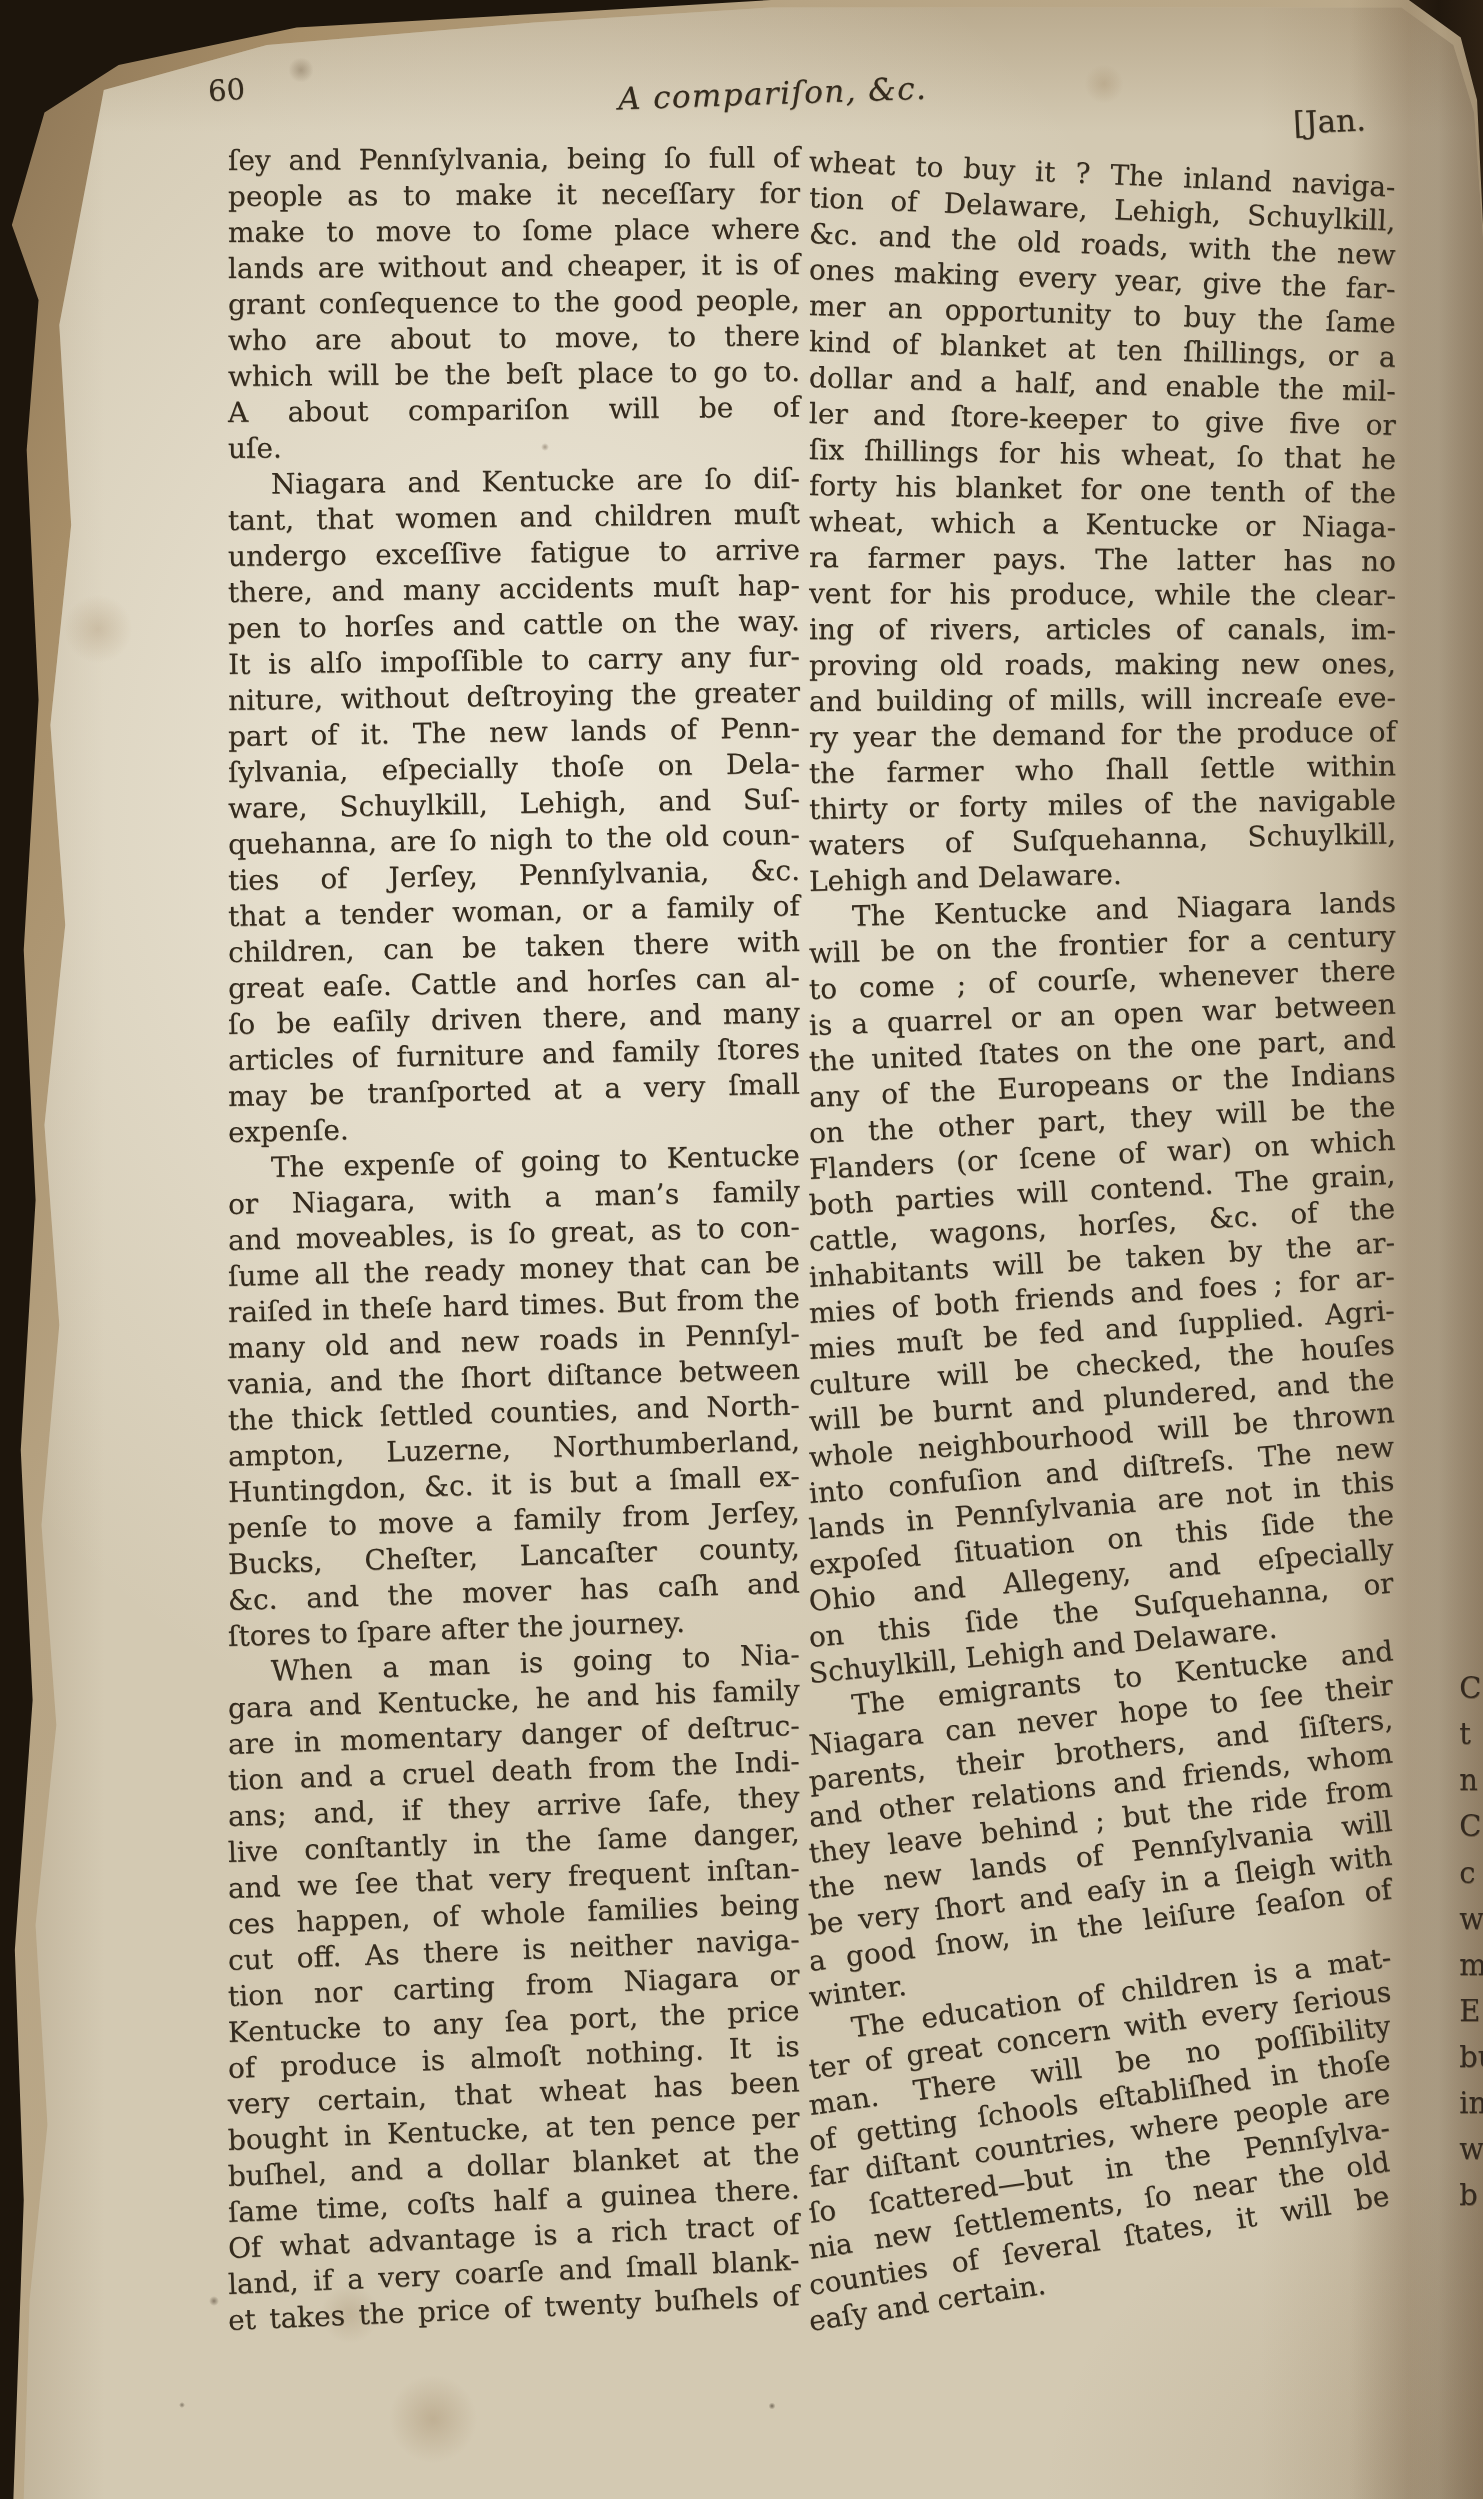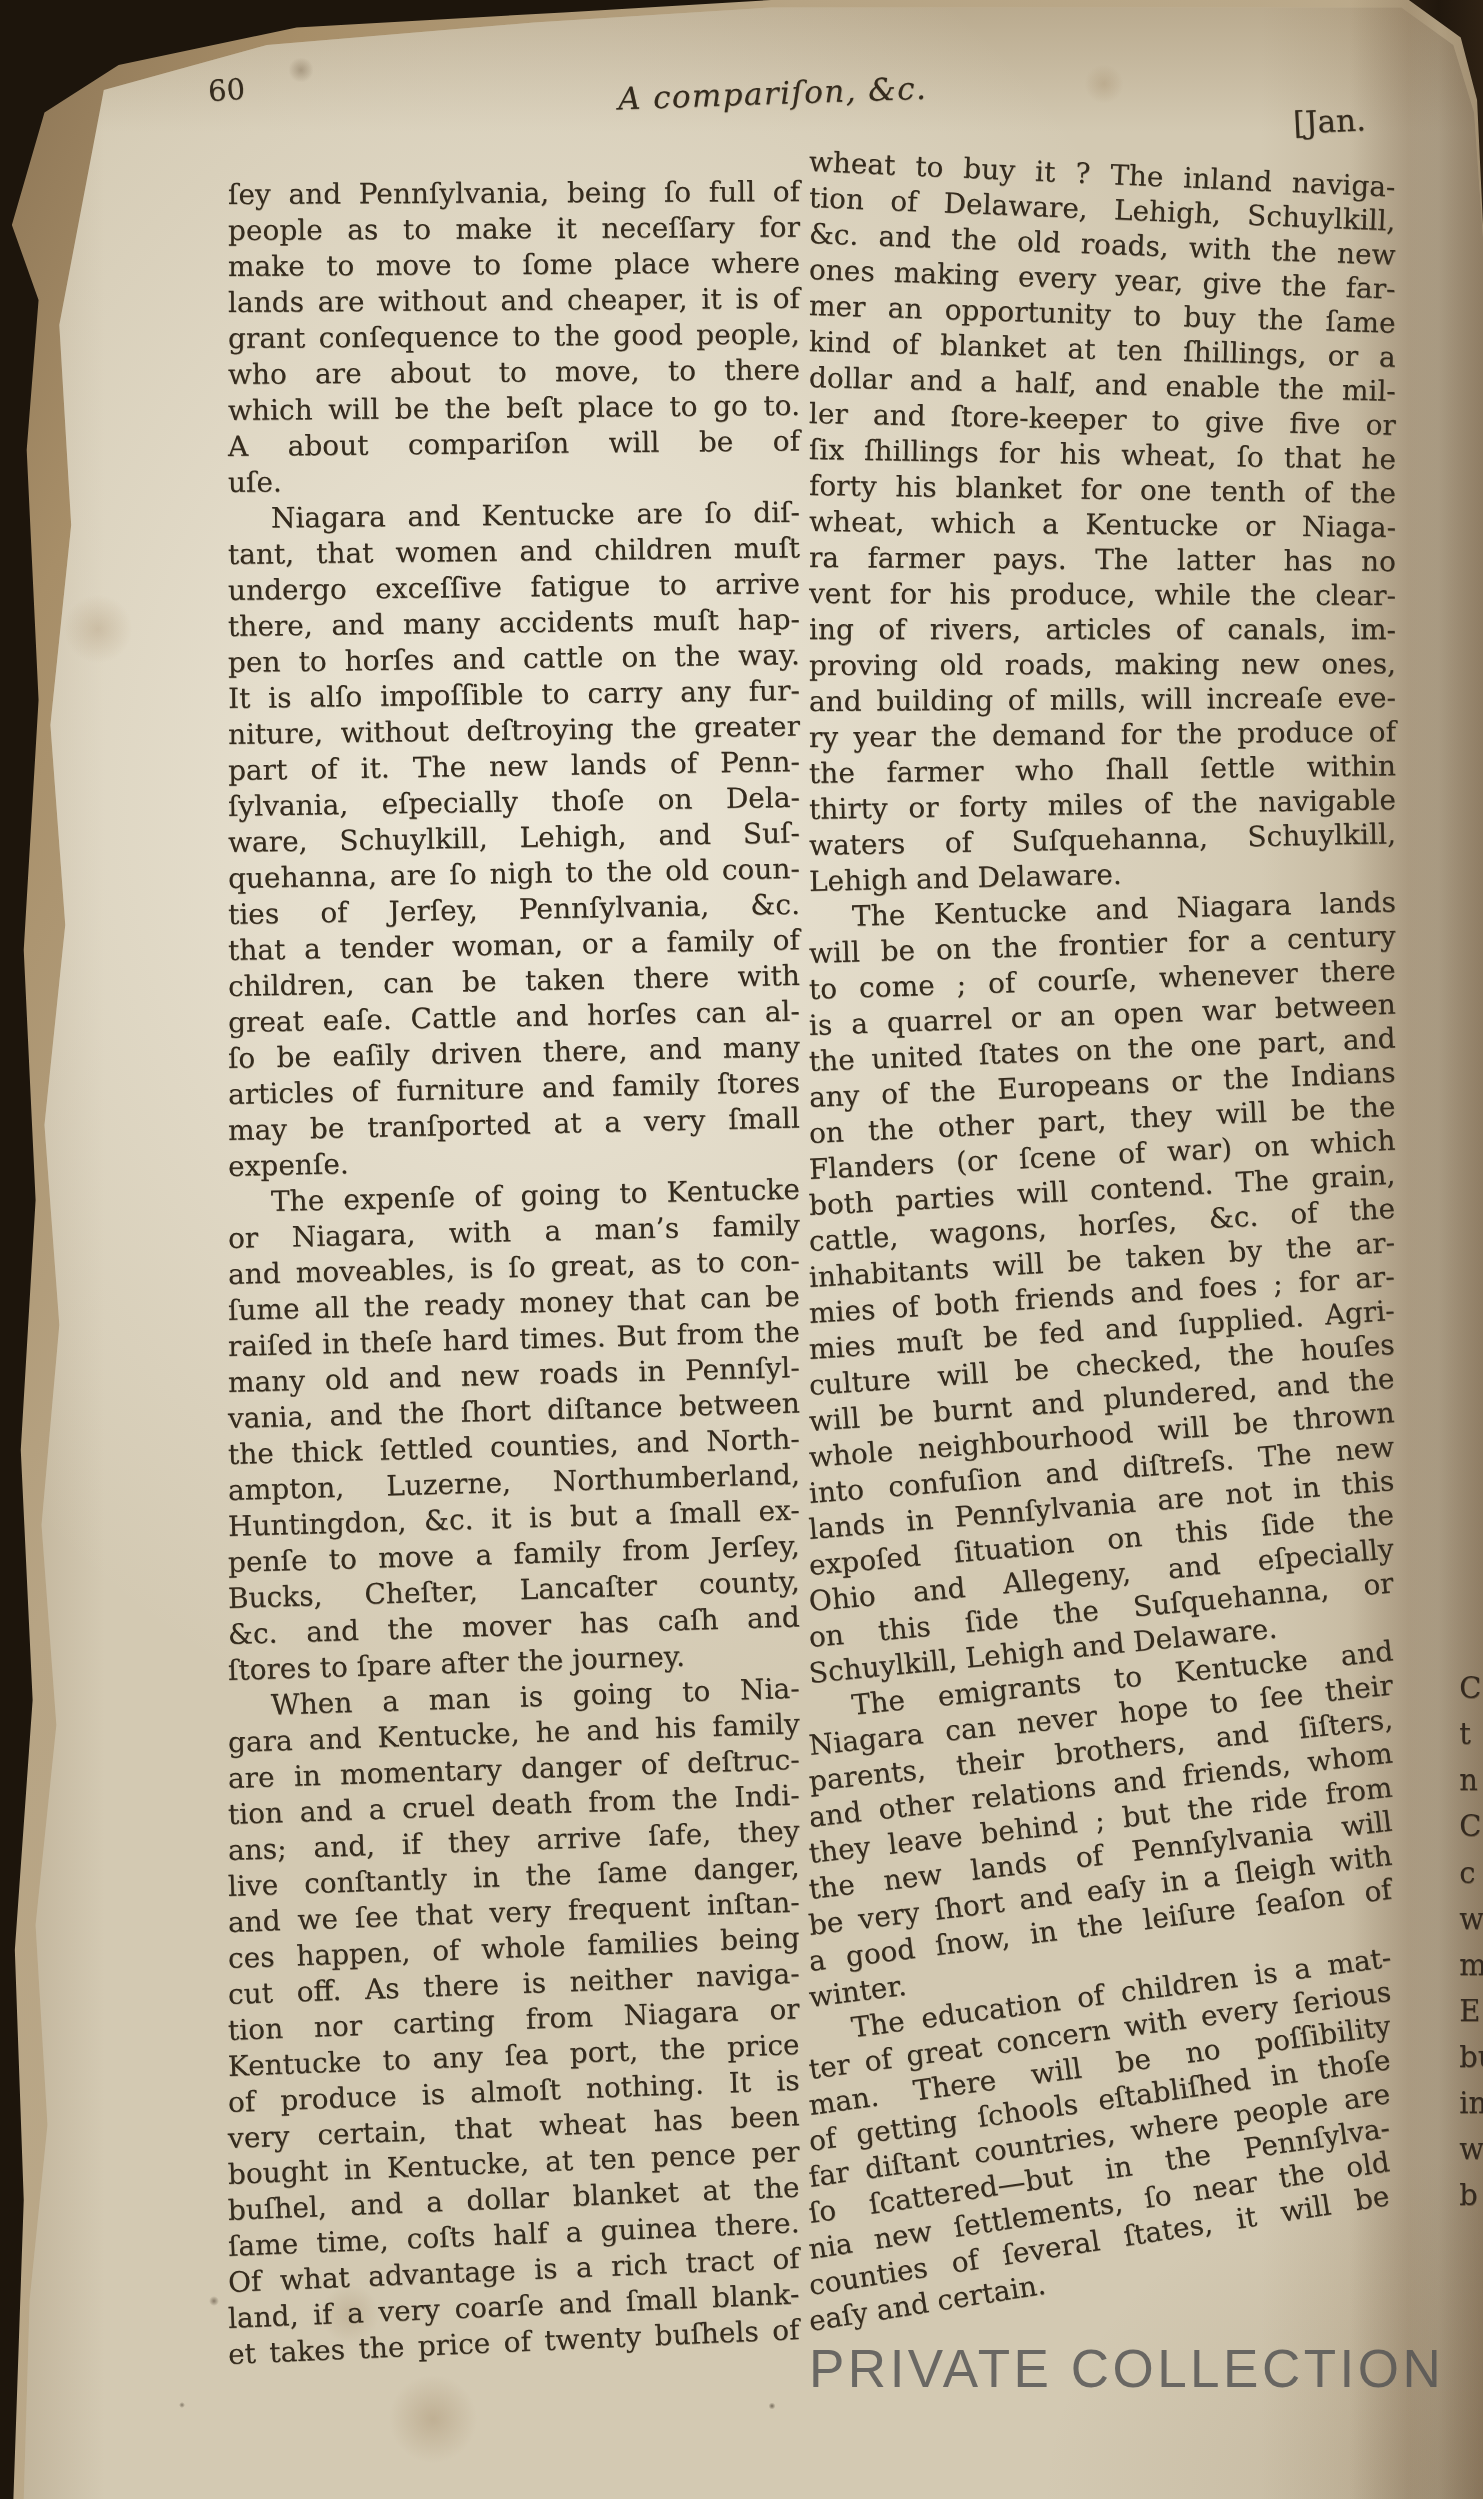--- a/index.html
+++ b/index.html
@@ -31,21 +31,21 @@
     radial-gradient(circle 4.2px at 182px 2405px, rgba(50,40,28,.5), transparent 70%),
     radial-gradient(circle 3.5px at 587px 1049px, rgba(50,40,28,.45), transparent 70%),
     radial-gradient(circle 5.6px at 545px 447px, rgba(70,50,30,.40), transparent 70%),
     radial-gradient(circle 49px at 98px 629px, rgba(150,120,80,.25), transparent 70%),
     radial-gradient(circle 28px at 1104px 84px, rgba(140,110,70,.22), transparent 70%);}
   .hdr{position:absolute;color:#342b1e;text-shadow:0.3px 0.6px 0.7px rgba(60,45,25,.5);}
   #page-number{left:208px;top:73px;font-size:29px;transform:rotate(-4deg);}
   #running-title{left:618px;top:75px;font-size:31px;font-style:italic;letter-spacing:1.4px;transform:rotate(-2deg);}
   #date-marker{left:1293px;top:103px;font-size:31px;transform:rotate(-3deg);}
   .col{position:absolute;color:#342b1e;}
-  #col-left{left:228px;top:143px;width:572px;margin-top:34px;}
+  #col-left{left:228px;top:143px;width:572px;}
   #col-right{left:809px;top:144px;width:587px;}
   .line{display:block;height:36px;line-height:36px;font-size:28px;white-space:pre;
         transform-origin:0% 50%;text-shadow:0.3px 0.6px 0.6px rgba(60,45,25,.45);}
   .line.j{display:flex;justify-content:space-between;}
   .line.indent{padding-left:43px;}
   #watermark{position:absolute;left:809px;top:2338px;font-family:"Liberation Sans",sans-serif;
     font-size:53px;letter-spacing:3.5px;color:rgba(82,82,82,.82);white-space:nowrap;}
   #edge-strip{position:absolute;right:0;top:1671px;width:26.6px;height:580px;overflow:hidden;}
   #edge-strip span{position:absolute;left:2.8px;font-size:29px;color:#33291f;
     text-shadow:0.3px 0.6px 0.6px rgba(60,45,25,.45);}
@@ -198,15 +198,14 @@
       <span style="top: 185px;">c</span>
       <span style="top: 231px;">w</span>
       <span style="top: 277px;">m</span>
       <span style="top: 323px;">E</span>
       <span style="top: 369px;">bu</span>
       <span style="top: 415px;">in</span>
       <span style="top: 461px;">we</span>
       <span style="top: 507px;">b</span>
     </div>
 
-  <div id="watermark">PRIVATE COLLECTION</div>
 </div>
 
 
 </body></html>

